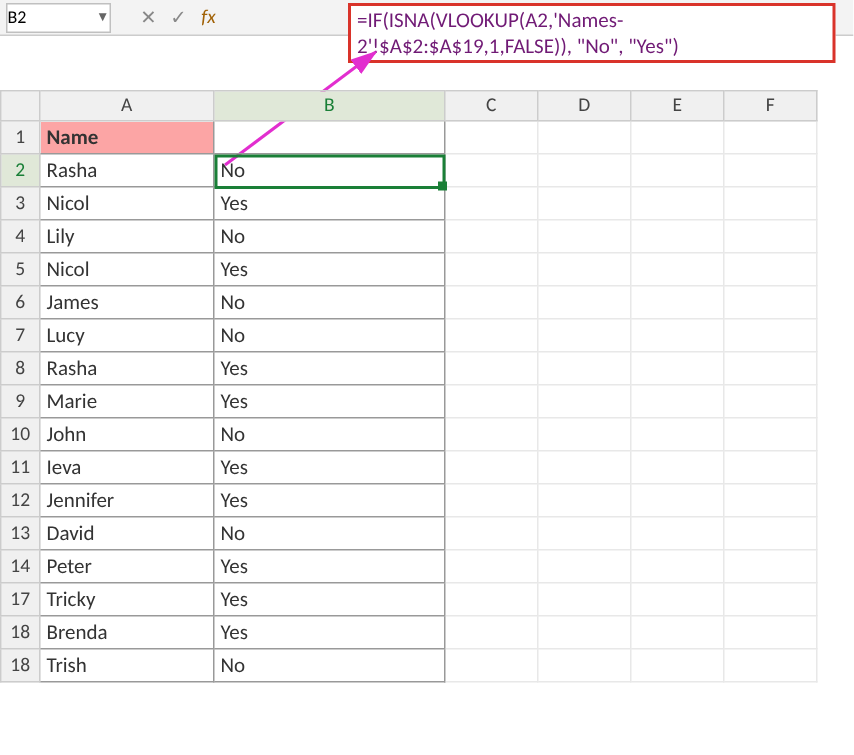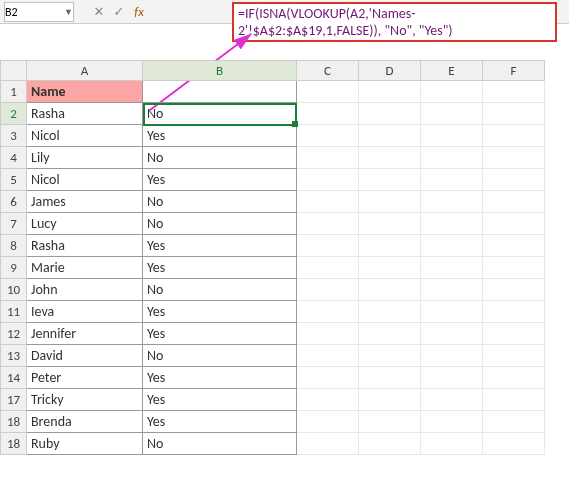--- a/index.html
+++ b/index.html
@@ -298,21 +298,21 @@
           <th class="row-hdr">18</th>
           <td class="cell colA data-border">Brenda</td>
           <td class="cell colB data-border">Yes</td>
           <td class="cell colC outside"></td>
           <td class="cell colD outside"></td>
           <td class="cell colE outside"></td>
           <td class="cell colF outside"></td>
         </tr>
   <tr>
           <th class="row-hdr">18</th>
-          <td class="cell colA data-border">Ruby</td>
+          <td class="cell colA data-border">Trish</td>
           <td class="cell colB data-border">No</td>
           <td class="cell colC outside"></td>
           <td class="cell colD outside"></td>
           <td class="cell colE outside"></td>
           <td class="cell colF outside"></td>
         </tr>
 </tbody>
     </table>
 
 <div class="sel-overlay" style="left:143px; top:43px; width:154px; height:23px;">

